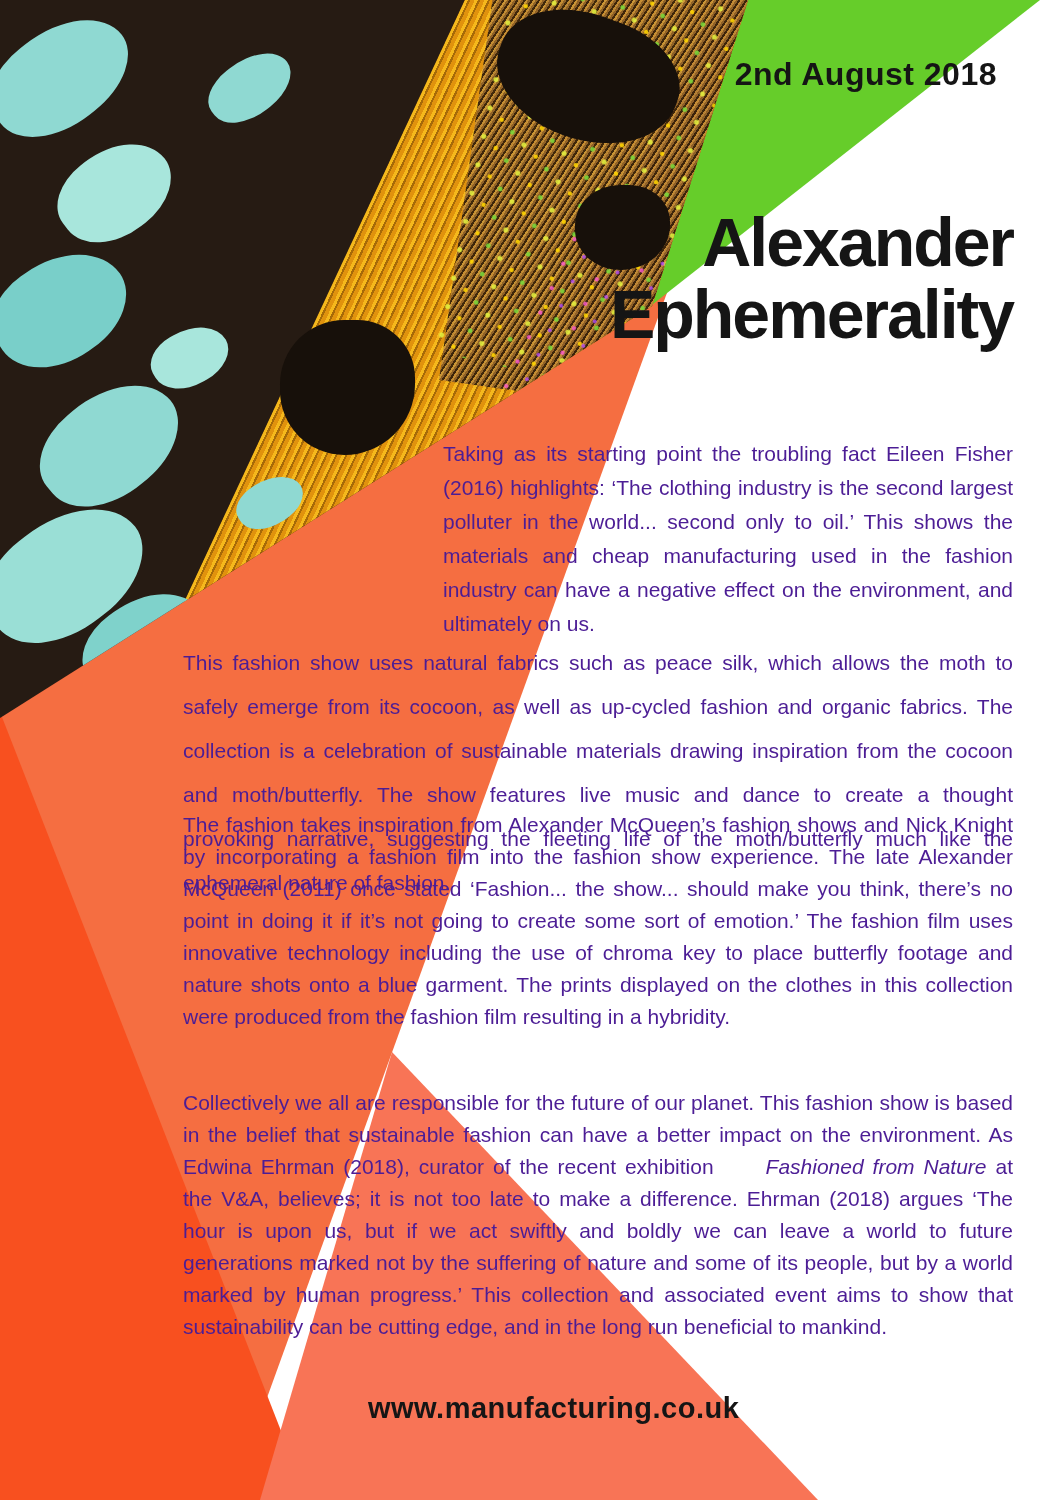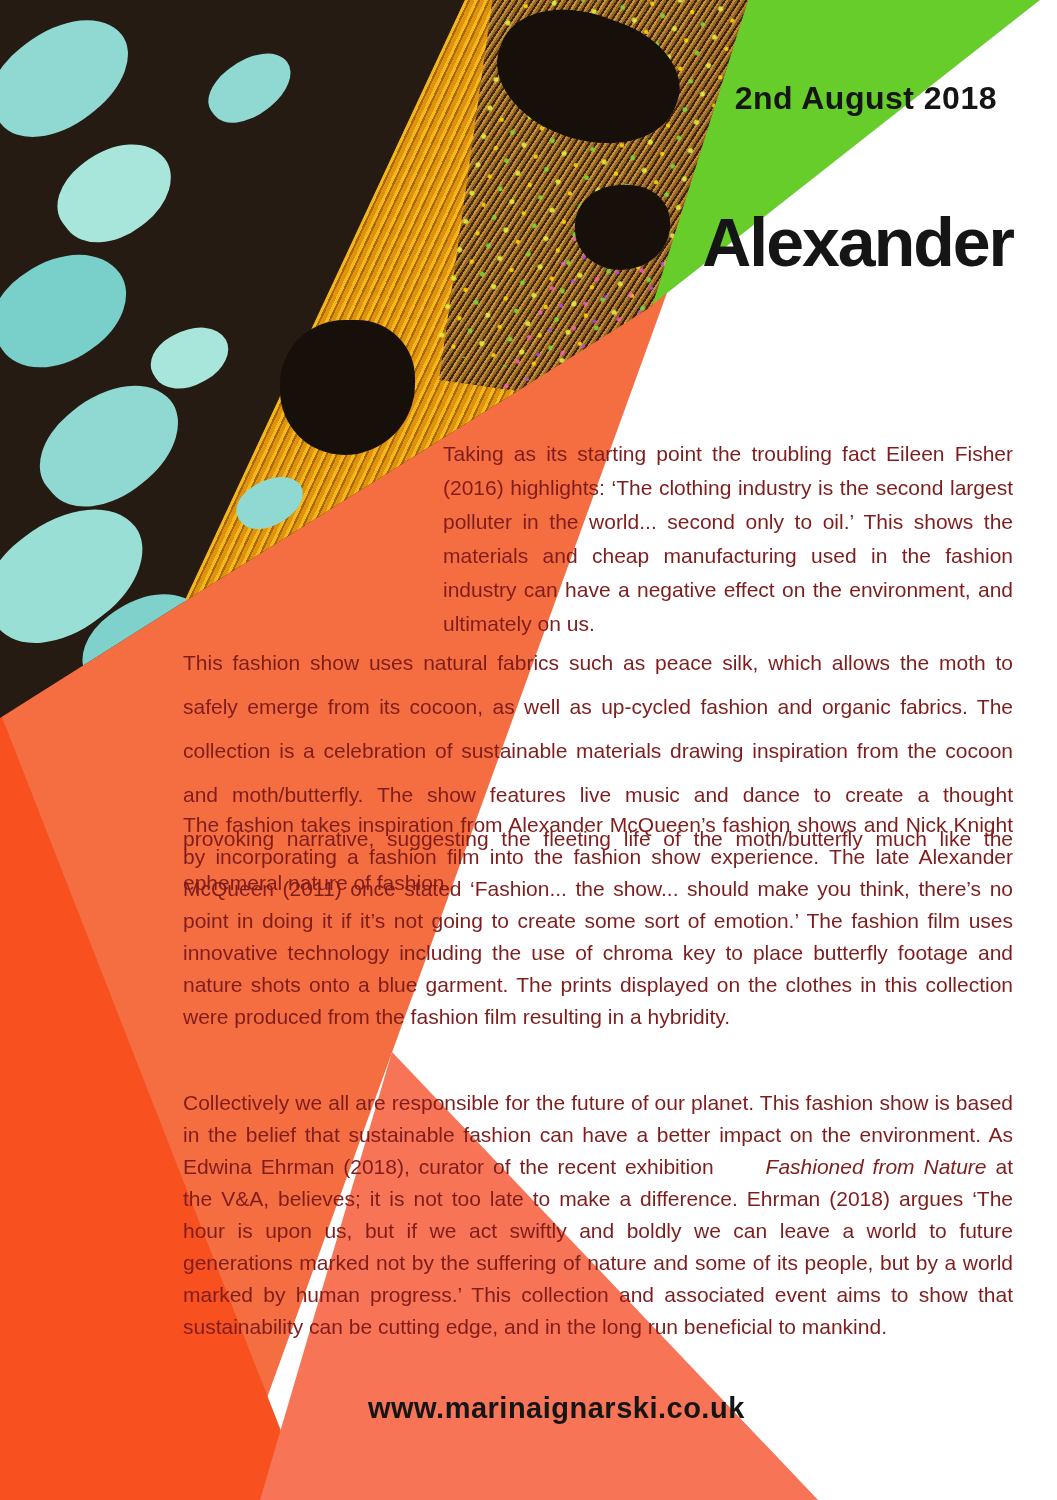--- a/index.html
+++ b/index.html
@@ -34,24 +34,24 @@
       radial-gradient(circle at 33px 24px,#7ad83a 0 2px,transparent 2.8px);
     background-size:41px 29px;}
   .speckles-magenta{position:absolute;left:505px;top:240px;width:230px;height:310px;transform:rotate(25deg);opacity:.8;
     background-image:
       radial-gradient(circle at 8px 6px,#ff5ad2 0 1.8px,transparent 2.6px),
       radial-gradient(circle at 24px 18px,#b44bff 0 1.5px,transparent 2.3px);
     background-size:37px 27px;}
 
   
   .datetime{position:absolute;top:52px;right:60px;text-align:right;color:#151515;
-    font-size:32px;line-height:44px;font-weight:700;letter-spacing:.5px;margin-top:24px;}
+    font-size:32px;line-height:44px;font-weight:700;letter-spacing:.5px;}
   .title{position:absolute;top:206px;right:44px;text-align:right;color:#151515;
     font-size:68px;line-height:72px;font-weight:700;letter-spacing:-2px;white-space:nowrap;}
-  .para{position:absolute;color:#7f1d1d;font-size:21px;text-align:justify;}
+  .para{position:absolute;color:#4c1d95;font-size:21px;text-align:justify;}
   .para-1{left:443px;width:570px;top:416px;line-height:34px;}
   .para-2{left:183px;width:830px;top:620px;line-height:44px;}
   .para-3{left:183px;width:830px;top:788px;line-height:32px;}
   .para-4{left:183px;width:830px;top:1066px;line-height:32px;}
   .italic{font-style:italic;margin-left:43px;}
   .url{position:absolute;left:368px;top:1392px;color:#151515;
     font-size:29px;font-weight:700;letter-spacing:.5px;}
 </style>
 </head>
 <body>
@@ -88,22 +88,23 @@
     <div class="blob" style="left:395px;top:490px;width:150px;height:120px;transform:rotate(-15deg)"></div>
     <div class="blob" style="left:240px;top:610px;width:120px;height:95px;transform:rotate(10deg)"></div>
   </div>
 
   <div class="datetime">
     <div>2nd August 2018</div>
   </div>
 
   <div class="title">
     <div>Alexander</div>
+    <div>Ephemerality</div>
   </div>
 
   <p class="para para-1">Taking as its starting point the troubling fact Eileen Fisher (2016) highlights: ‘The clothing industry is the second largest polluter in the world... second only to oil.’ This shows the materials and cheap manufacturing used in the fashion industry can have a negative effect on the environment, and ultimately on us.</p>
   <p class="para para-2">This fashion show uses natural fabrics such as peace silk, which allows the moth to safely emerge from its cocoon, as well as up-cycled fashion and organic fabrics. The collection is a celebration of sustainable materials drawing inspiration from the cocoon and moth/butterfly. The show features live music and dance to create a thought provoking narrative, suggesting the fleeting life of the moth/butterfly much like the ephemeral nature of fashion.</p>
   <p class="para para-3">The fashion takes inspiration from Alexander McQueen’s fashion shows and Nick Knight by incorporating a fashion film into the fashion show experience. The late Alexander McQueen (2011) once stated ‘Fashion... the show... should make you think, there’s no point in doing it if it’s not going to create some sort of emotion.’ The fashion film uses innovative technology including the use of chroma key to place butterfly footage and nature shots onto a blue garment. The prints displayed on the clothes in this collection were produced from the fashion film resulting in a hybridity.</p>
   <p class="para para-4"><span>Collectively we all are responsible for the future of our planet. This fashion show is based in the belief that sustainable fashion can have a better impact on the environment. As Edwina Ehrman (2018), curator of the recent exhibition </span><span class="italic">Fashioned from Nature</span><span> at the V&amp;A, believes; it is not too late to make a difference. Ehrman (2018) argues ‘The hour is upon us, but if we act swiftly and boldly we can leave a world to future generations marked not by the suffering of nature and some of its people, but by a world marked by human progress.’ This collection and associated event aims to show that sustainability can be cutting edge, and in the long run beneficial to mankind.</span></p>
 
-  <div class="url">www.marinaignarski.co.uk</div>
+  <div class="url">www.manufacturing.co.uk</div>
 
 </div>
 
 </body></html>

